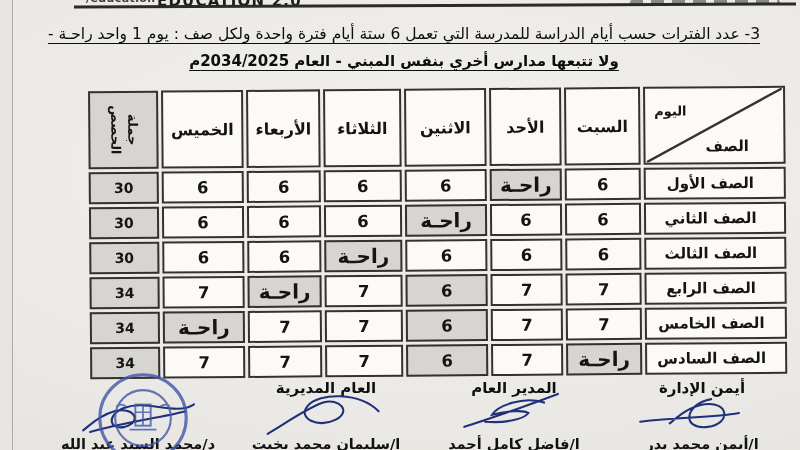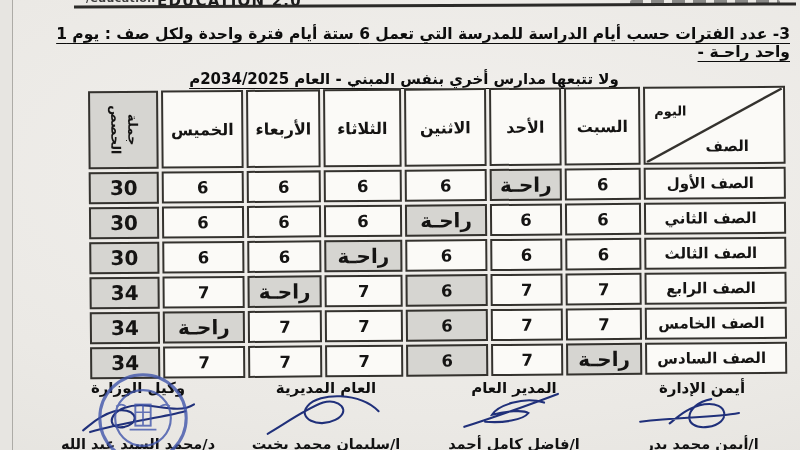--- a/index.html
+++ b/index.html
@@ -25,37 +25,37 @@
     position:absolute; top:0; left:630px; width:150px; height:5px;
     background:repeating-linear-gradient(90deg,#3a3a3a 0 13px, transparent 13px 21px);
     opacity:.55; filter:blur(.4px); border-radius:2px;
   }
   .lh-rule {
     position:absolute; top:4px; left:74px; width:722px; height:2.6px;
     background:#2b2a28; transform:rotate(-.25deg);
   }
   
   .heading { position:absolute; top:25px; left:18px; width:772px; text-align:center; direction:rtl; color:#0d0d0d; }
-  .heading .l1 { font-size:15.5px; font-weight:bold; text-decoration:underline; text-underline-offset:4px;text-align:right; }
+  .heading .l1 { font-size:15.5px; font-weight:normal; text-decoration:underline; text-underline-offset:4px; }
   .heading .l2 { margin-top:9px; font-size:15px; font-weight:bold; text-decoration:underline; text-underline-offset:4px; }
   
   .doc { position:absolute; left:85px; top:86px; transform:rotate(-.45deg); transform-origin:40% 0; }
   table.schedule { direction:rtl; border-collapse:separate; border-spacing:3.5px 3px; table-layout:fixed; }
   .schedule th, .schedule td {
     border:2px solid #34322e; background:#fbfaf7; color:#151413;
     text-align:center; vertical-align:middle; overflow:hidden;
   }
   .schedule thead th { height:78px; }
   .schedule tbody td { height:32px; }
   .schedule .shaded { background:#d6d5d1; }
   .day-h { font-size:16px; font-weight:bold; }
   .grade-cell { font-size:15px; font-weight:bold; text-align:right; padding-right:9px; background:#fbfaf7; }
   .num  { font-size:16.5px; font-weight:bold; }
   .rest { font-size:20px; font-weight:bold; }
-  .total-cell { font-size:20px; font-weight:bold; }
+  .total-cell { font-size:14px; font-weight:bold; }
   .corner { position:relative; }
   .corner svg { position:absolute; inset:0; width:100%; height:100%; display:block; }
   .corner .c-top    { position:absolute; top:15px; left:9px;  font-size:13px; font-weight:bold; }
   .corner .c-bottom { position:absolute; bottom:7px; left:60px; font-size:15px; font-weight:bold; }
   .total-h .rot {
     transform:rotate(90deg); white-space:pre-line;
     font-size:13px; font-weight:bold; line-height:1.3;
   }
   
   .sigs {
@@ -199,21 +199,20 @@
         <div class="sig-name">ا/فاضل كامل أحمد</div>
       </div>
       <div class="sig">
         <div class="sig-title">العام المديرية</div>
         <svg viewBox="0 0 170 60" class="sig-svg">
           <path d="M146 28 C124 6 78 6 64 22 C52 36 76 48 96 38 C116 28 100 12 82 18 C60 26 36 44 18 54" fill="none" stroke="#20307a" stroke-width="2.4" stroke-linecap="round"></path>
         </svg>
         <div class="sig-name">ا/سليمان محمد بخيت</div>
       </div>
       <div class="sig">
-        <div class="sig-title">وكيل الوزارة</div>
         <svg viewBox="0 0 170 60" class="sig-svg">
           <path d="M150 20 C128 34 96 14 70 24 C48 32 52 50 70 46 C92 40 80 22 58 28 C40 33 30 44 22 50 M30 52 C70 40 110 36 140 28" fill="none" stroke="#20307a" stroke-width="2.4" stroke-linecap="round"></path>
         </svg>
         <div class="sig-name">د/محمد السيد عبد الله</div>
       </div>
     </div>
 
   <svg class="stamp" viewBox="0 0 100 100">
     <circle cx="50" cy="50" r="45" fill="none" stroke="#4156ab" stroke-width="3.2"></circle>
     <circle cx="50" cy="50" r="29" fill="none" stroke="#4156ab" stroke-width="2.2"></circle>

